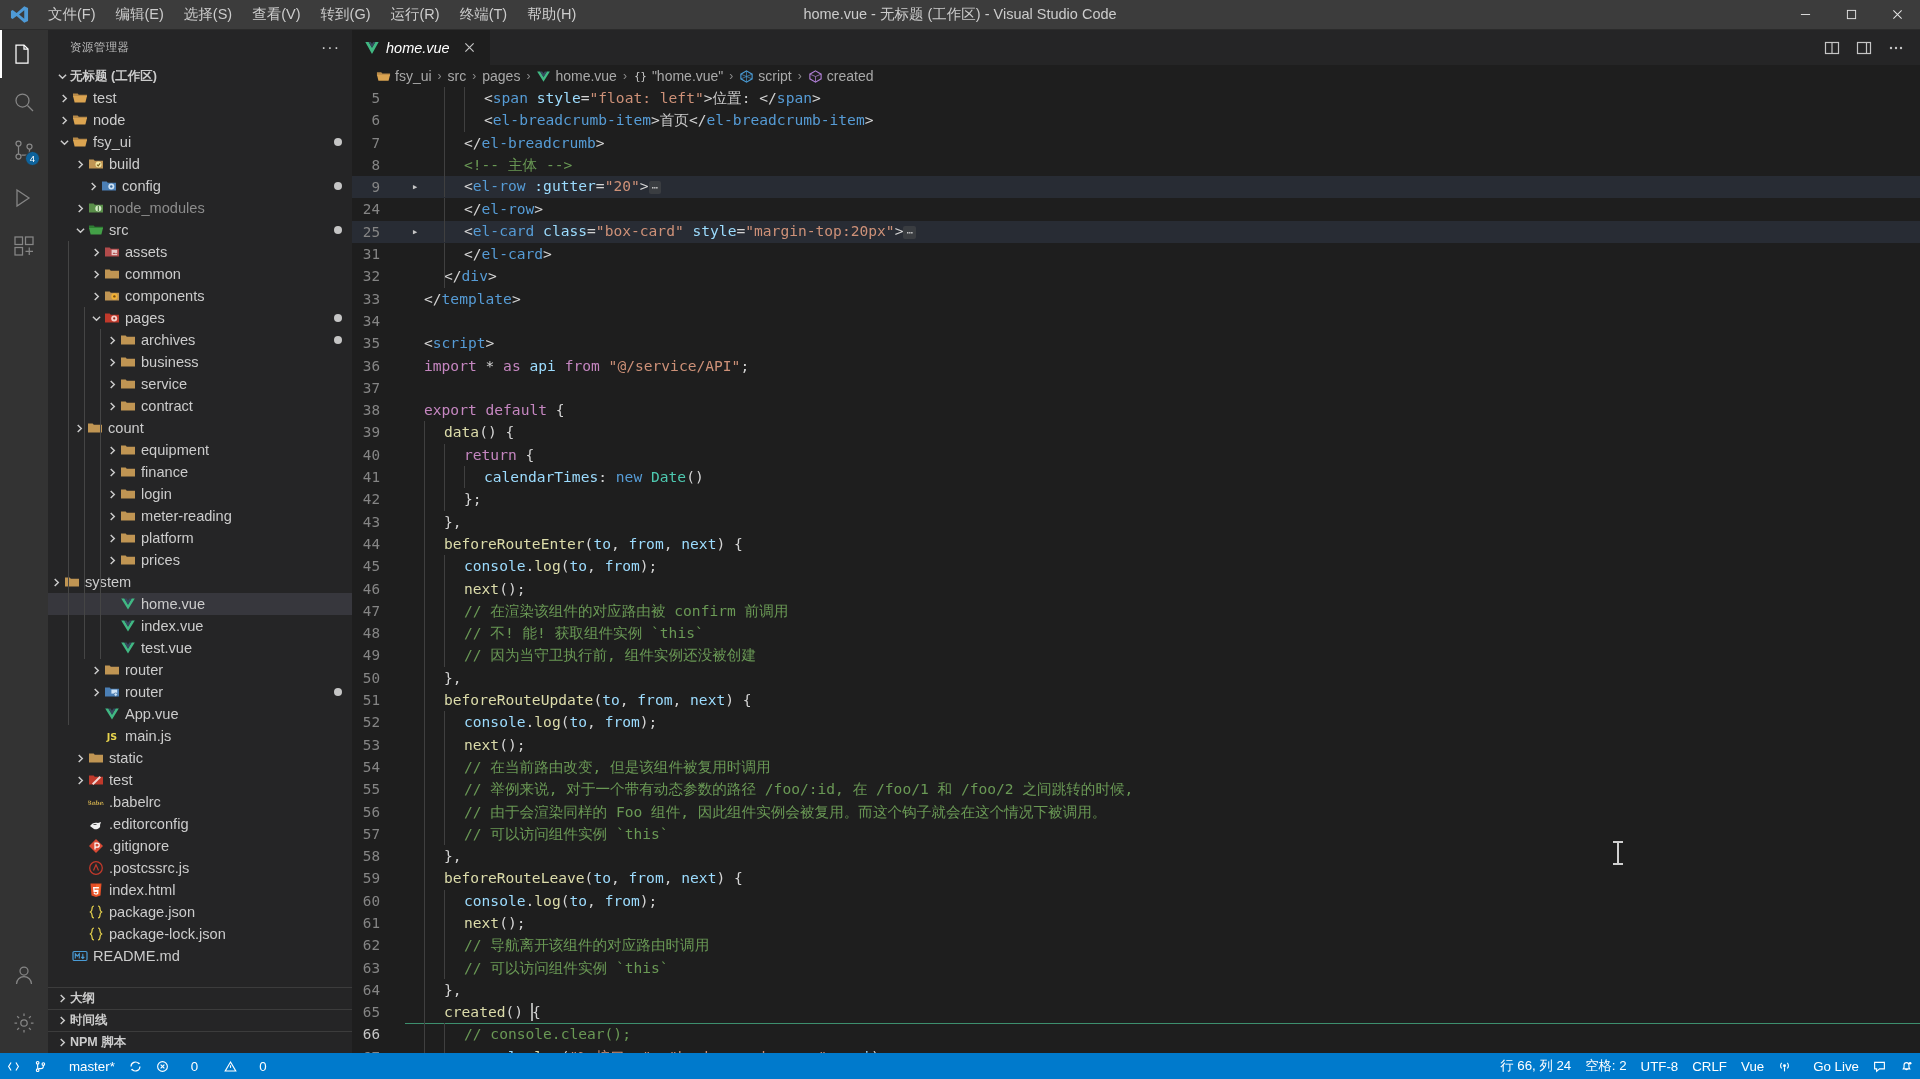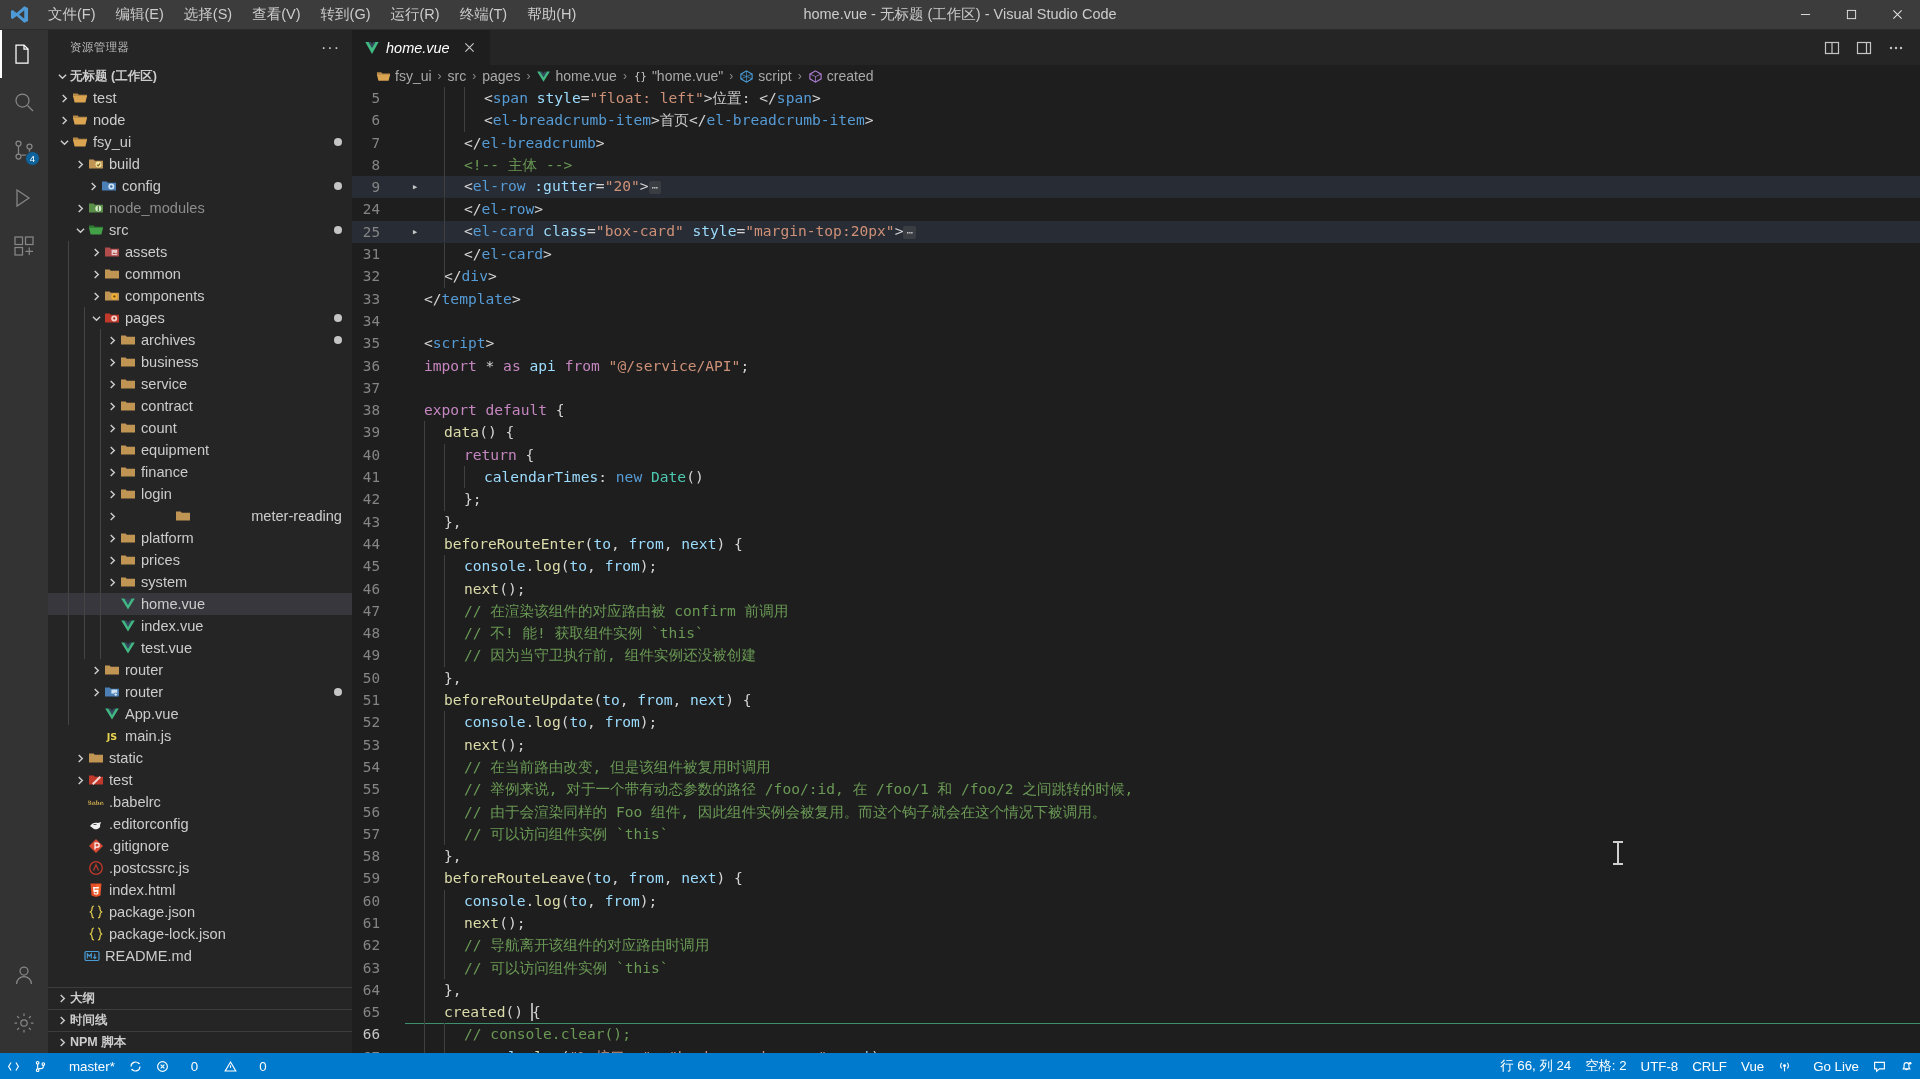--- a/index.html
+++ b/index.html
@@ -506,21 +506,21 @@
                 <path d="M3 1 L7 5 L3 9"></path>
               </svg>
             </span>
             <span class="fi">
               <svg viewBox="0 0 16 16">
                 <path d="M1 3.4 h4.6 l1.2 1.4 H15 v7.6 H1 Z" fill="#c09553"></path>
               </svg>
             </span>
             <span class="label">contract</span>
           </div>
-          <div class="row" style="padding-left: 56px;">
+          <div class="row" style="padding-left: 23px;">
             <span class="twisty">
               <svg viewBox="0 0 10 10">
                 <path d="M3 1 L7 5 L3 9"></path>
               </svg>
             </span>
             <span class="fi">
               <svg viewBox="0 0 16 16">
                 <path d="M1 3.4 h4.6 l1.2 1.4 H15 v7.6 H1 Z" fill="#c09553"></path>
               </svg>
             </span>
@@ -558,21 +558,21 @@
                 <path d="M3 1 L7 5 L3 9"></path>
               </svg>
             </span>
             <span class="fi">
               <svg viewBox="0 0 16 16">
                 <path d="M1 3.4 h4.6 l1.2 1.4 H15 v7.6 H1 Z" fill="#c09553"></path>
               </svg>
             </span>
             <span class="label">login</span>
           </div>
-          <div class="row" style="padding-left: 56px; justify-content: space-between;">
+          <div class="row" style="padding-left: 56px;">
             <span class="twisty">
               <svg viewBox="0 0 10 10">
                 <path d="M3 1 L7 5 L3 9"></path>
               </svg>
             </span>
             <span class="fi">
               <svg viewBox="0 0 16 16">
                 <path d="M1 3.4 h4.6 l1.2 1.4 H15 v7.6 H1 Z" fill="#c09553"></path>
               </svg>
             </span>
@@ -597,21 +597,21 @@
                 <path d="M3 1 L7 5 L3 9"></path>
               </svg>
             </span>
             <span class="fi">
               <svg viewBox="0 0 16 16">
                 <path d="M1 3.4 h4.6 l1.2 1.4 H15 v7.6 H1 Z" fill="#c09553"></path>
               </svg>
             </span>
             <span class="label">prices</span>
           </div>
-          <div class="row" style="padding-left: 56px;">
+          <div class="row" style="">
             <span class="twisty">
               <svg viewBox="0 0 10 10">
                 <path d="M3 1 L7 5 L3 9"></path>
               </svg>
             </span>
             <span class="fi">
               <svg viewBox="0 0 16 16">
                 <path d="M1 3.4 h4.6 l1.2 1.4 H15 v7.6 H1 Z" fill="#c09553"></path>
               </svg>
             </span>
@@ -785,21 +785,21 @@
           <div class="row" style="padding-left: 24px;">
             <span class="twisty"></span>
             <span class="fi">
               <svg viewBox="0 0 16 16">
                 <path d="M6 2 c-2 0 -2 2 -2 3 s0 2 -1.6 3 c1.6 1 1.6 2 1.6 3 s0 3 2 3" stroke="#e8d44d" stroke-width="1.2" fill="none"></path>
                 <path d="M10 2 c2 0 2 2 2 3 s0 2 1.6 3 c-1.6 1 -1.6 2 -1.6 3 s0 3 -2 3" stroke="#e8d44d" stroke-width="1.2" fill="none"></path>
               </svg>
             </span>
             <span class="label">package-lock.json</span>
           </div>
-          <div class="row" style="padding-left: 20px;">
+          <div class="row" style="padding-left: 8px;">
             <span class="twisty"></span>
             <span class="fi">
               <svg viewBox="0 0 16 16">
                 <rect x="1" y="3.5" width="14" height="9" rx="1.2" fill="none" stroke="#4a9cd6" stroke-width="1.2"></rect>
                 <path d="M3.3 10.5 V5.8 l2 2.4 2-2.4 v4.7" stroke="#4a9cd6" stroke-width="1.1" fill="none"></path>
                 <path d="M10.8 5.8 v4.7 M9.3 9 l1.5 1.5 L12.3 9" stroke="#4a9cd6" stroke-width="1.1" fill="none"></path>
               </svg>
             </span>
             <span class="label">README.md</span>
           </div>

